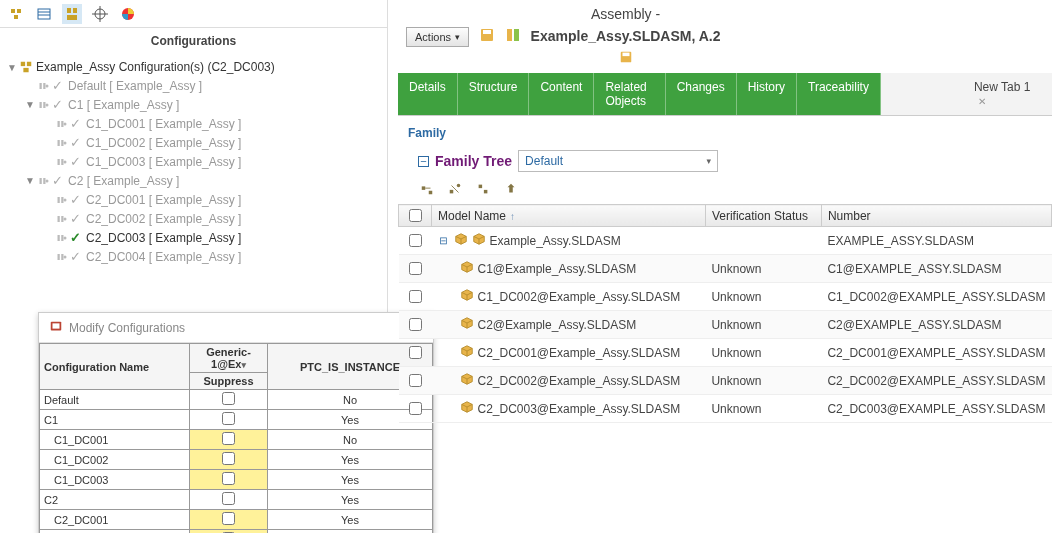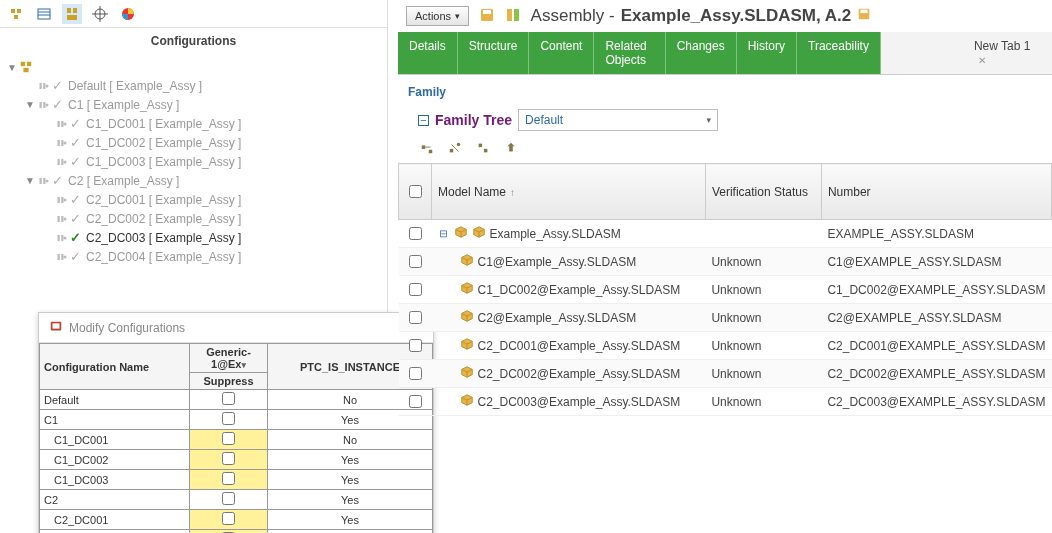--- a/index.html
+++ b/index.html
@@ -110,21 +110,21 @@
     gap: 10px;
   }
   .actions-btn {
     border: 1px solid #aaa;
     background: linear-gradient(#fdfdfd,#e4e4e4);
     padding: 3px 8px;
     font-size: 11px;
     display: inline-flex; align-items: center; gap: 4px;
     cursor: pointer;
   }
-  .asm-title { font-size: 17px; color: #444; display:flex; align-items:center; gap:6px;}
+  .asm-title { font-size: 14px; color: #444; display:flex; align-items:center; gap:6px;flex-direction:column;}
   .asm-title .bold { font-weight: bold; }
   .tab-bar {
     display: flex;
     background: #f3f3f3;
     border-bottom: 1px solid #ccc;
     gap: 38px;
   }
   .tab {
     padding: 7px 11px;
     background: #3fa13f;
@@ -168,21 +168,21 @@
     cursor:pointer; color:#847645;
   }
   .data-table {
     width: 100%;
     border-collapse: collapse;
     margin-top: 2px;
   }
   .data-table th {
     background: linear-gradient(#fafafa,#e8e8e8);
     border: 1px solid #ccc;
-    padding: 18px 6px;
+    padding: 1px 6px;
     text-align: left;
     font-weight: normal;
     font-size: 12px;
     color:#333;
   }
   .data-table td {
     border-bottom: 1px solid #eee;
     padding: 4px 6px;
     font-size: 12px;
     color:#444;
@@ -243,20 +243,21 @@
   <div class="tree">
     <div class="tree-node indent0">
       <span class="tree-toggle">▼</span>
       <span class="tree-icon">
         <svg viewBox="0 0 16 16" width="14" height="14">
             <rect x="2" y="2" width="5" height="5" fill="#c9a227"></rect>
             <rect x="9" y="2" width="5" height="5" fill="#c9a227"></rect>
             <rect x="5" y="9" width="6" height="5" fill="#c9a227"></rect>
           </svg>
       </span>
+      <span class="tree-label dark">Example_Assy Configuration(s)  (C2_DC003)</span>
     </div>
     <div id="tree-body">
         <div class="tree-node indent1">
           <span class="tree-toggle"></span>
           <span class="tree-icon">
             <svg viewBox="0 0 16 16" width="12" height="12">
               <rect x="2" y="4" width="3" height="8" fill="#bbb"></rect>
               <rect x="7" y="4" width="3" height="8" fill="#bbb"></rect>
               <circle cx="12" cy="8" r="2" fill="#bbb"></circle>
             </svg>

